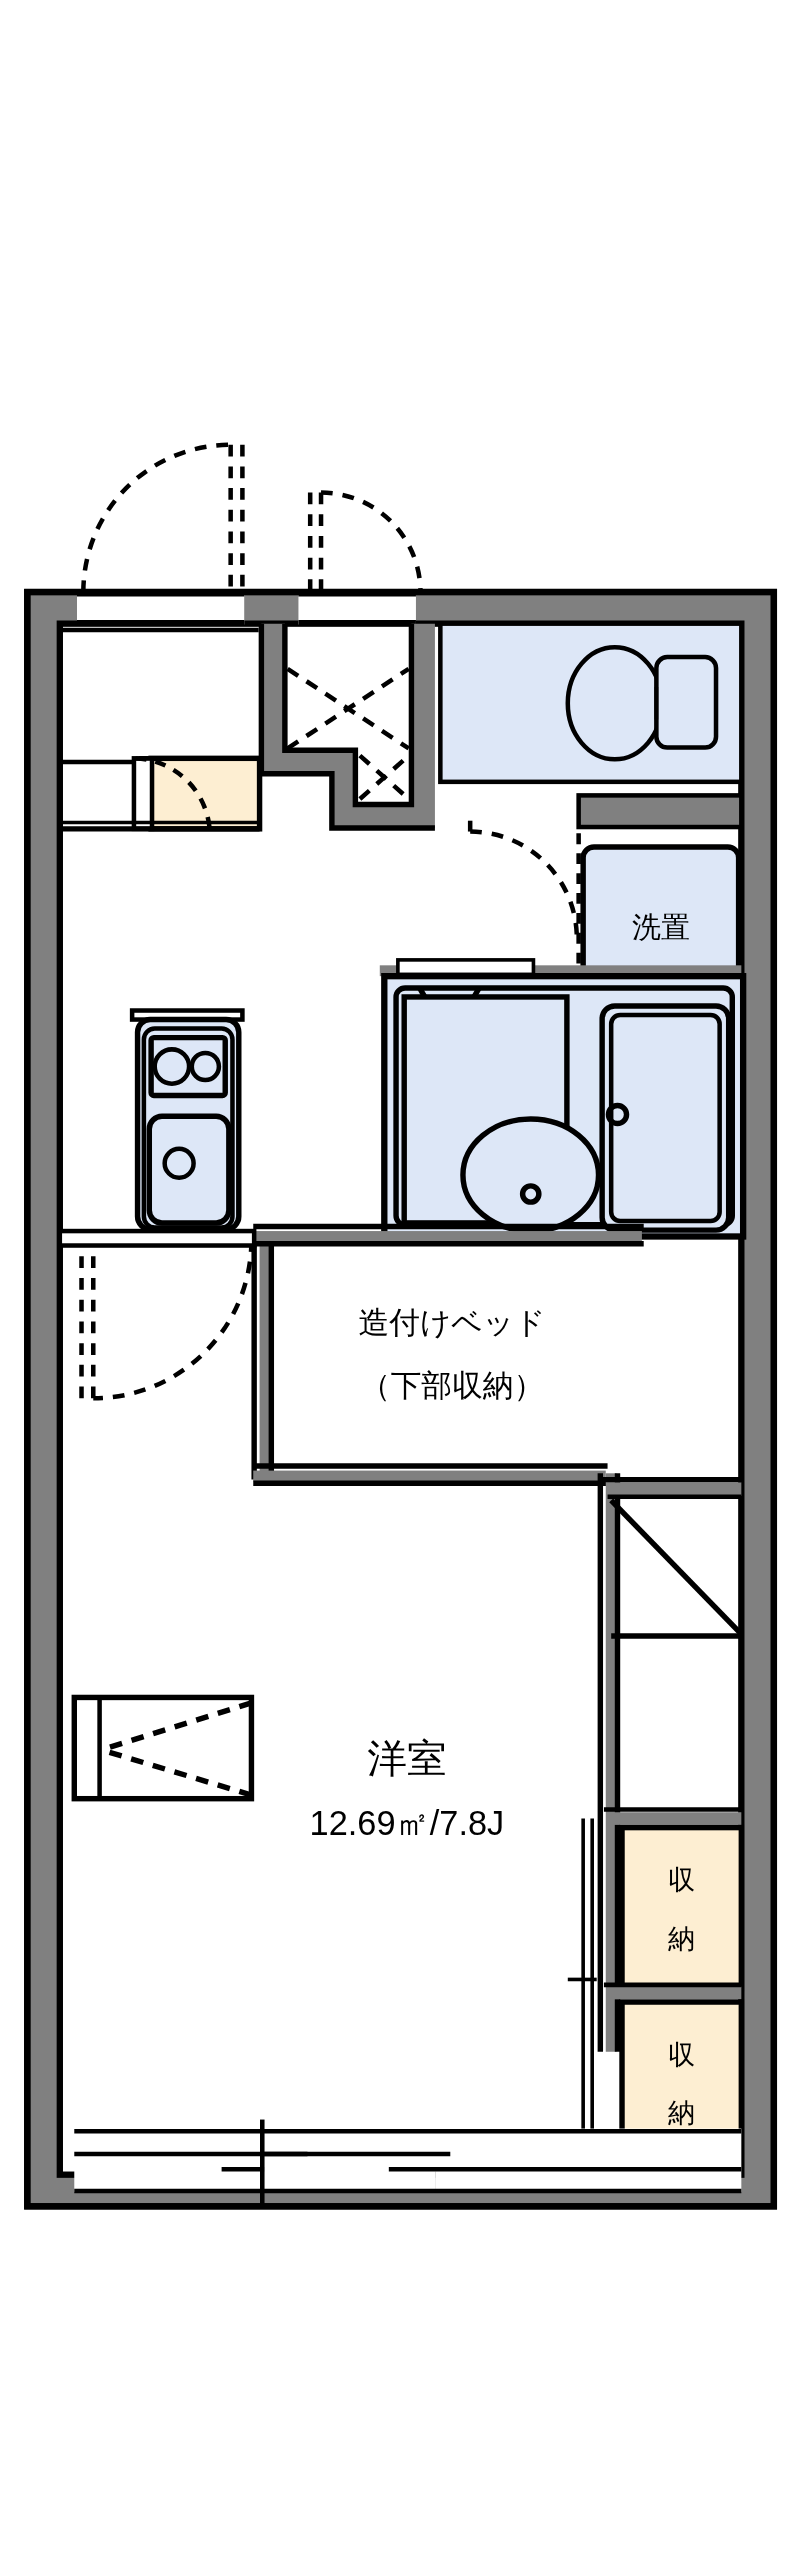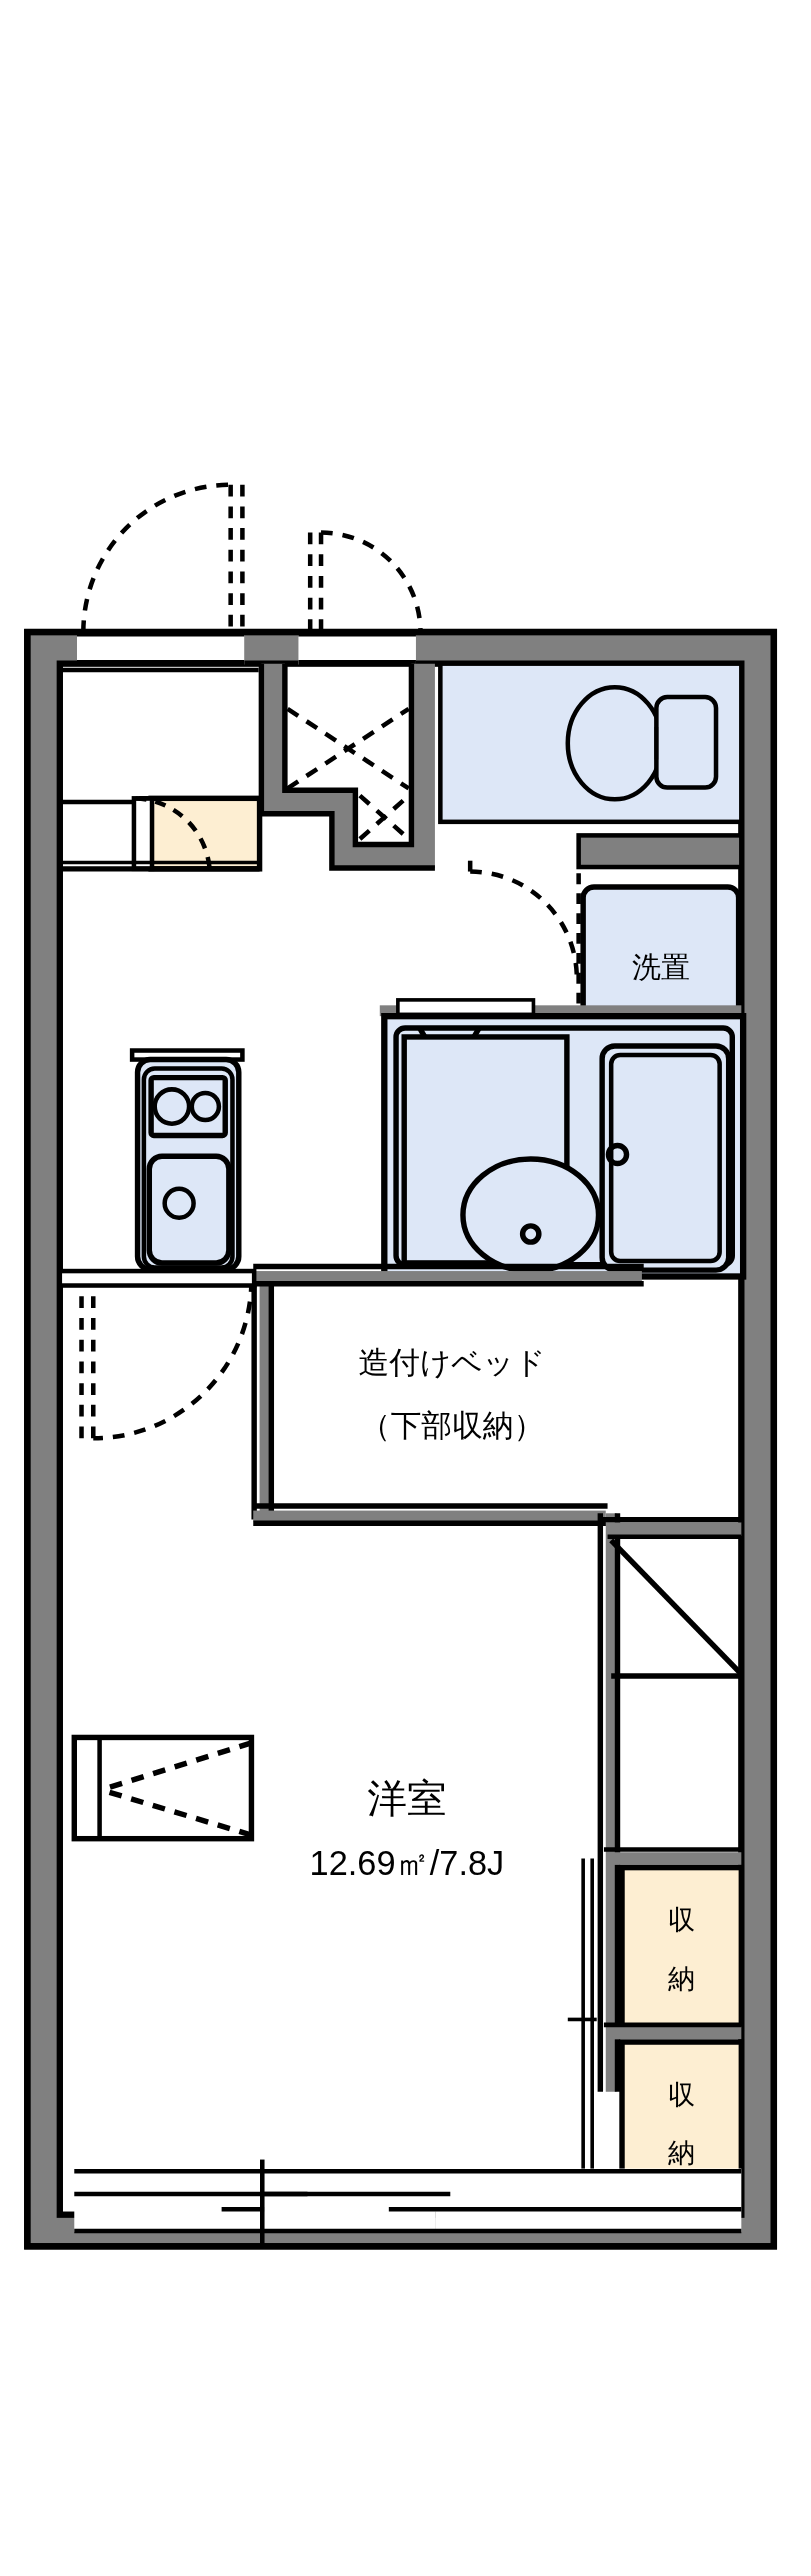--- a/index.html
+++ b/index.html
@@ -1,19 +1,19 @@
 <!DOCTYPE html>
 <html style="font-size:14.5px"><head>
 <meta charset="utf-8">
 <title>Floor Plan</title>
 <style>
   html,body{margin:0;padding:0;background:#ffffff;}
   body{width:812px;height:2576px;position:relative;overflow:hidden;
        font-family:"Liberation Sans","DejaVu Sans",sans-serif;}
-  #plan{position:absolute;left:0;top:0;width:812px;height:2267px;margin-top:40px;}
+  #plan{position:absolute;left:0;top:0;width:812px;height:2267px;}
   svg{display:block;}
   text{font-family:"Liberation Sans","DejaVu Sans",sans-serif;fill:#000;}
   .lbl-room{font-size:44px;}
   .lbl-area{font-size:38px;}
   .lbl-small{font-size:32px;}
   .lbl-bed{font-size:34px;}
   .lbl-closet{font-size:30px;}
 </style>
 </head>
 <body>

